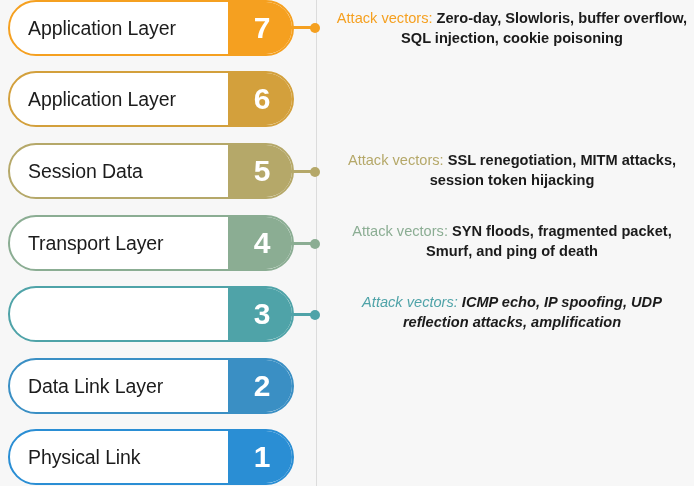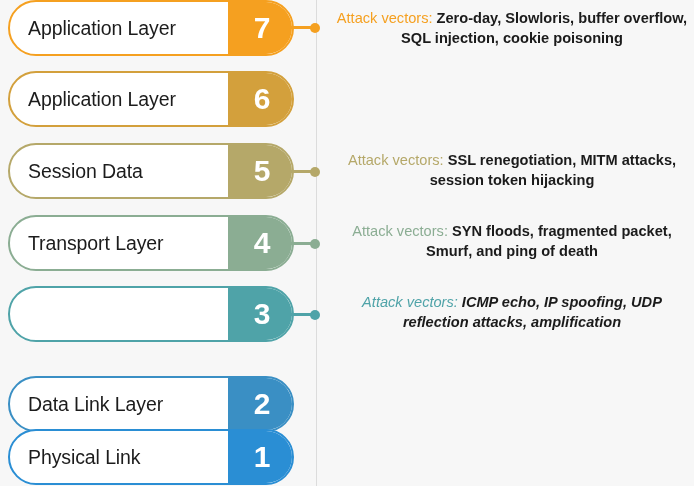--- a/index.html
+++ b/index.html
@@ -193,21 +193,21 @@
     <div class="layer-num">3</div>
   </div>
   <div class="connector" style="top:313px;">
     <div class="line" style="background:#4fa3a8;"></div>
     <div class="dot" style="background:#4fa3a8;"></div>
   </div>
   <div class="annotation" style="top:292px;font-style:italic;">
     <span class="av-label" style="color:#4fa3a8;">Attack vectors:</span><span> ICMP echo, IP spoofing, UDP reflection attacks, amplification</span>
   </div>
 
-  <div class="layer-row" style="top:376px;">
+  <div class="layer-row" style="top:358px;">
     <div class="bar" style="border-color:#3a8fc4;">
       <div class="bar-fill" style="background:#3a8fc4;"></div>
     </div>
     <div class="layer-name">Data Link Layer</div>
     <div class="layer-num">2</div>
   </div>
 
   <div class="layer-row" style="top:429px;">
     <div class="bar" style="border-color:#2a8ed4;">
       <div class="bar-fill" style="background:#2a8ed4;"></div>

